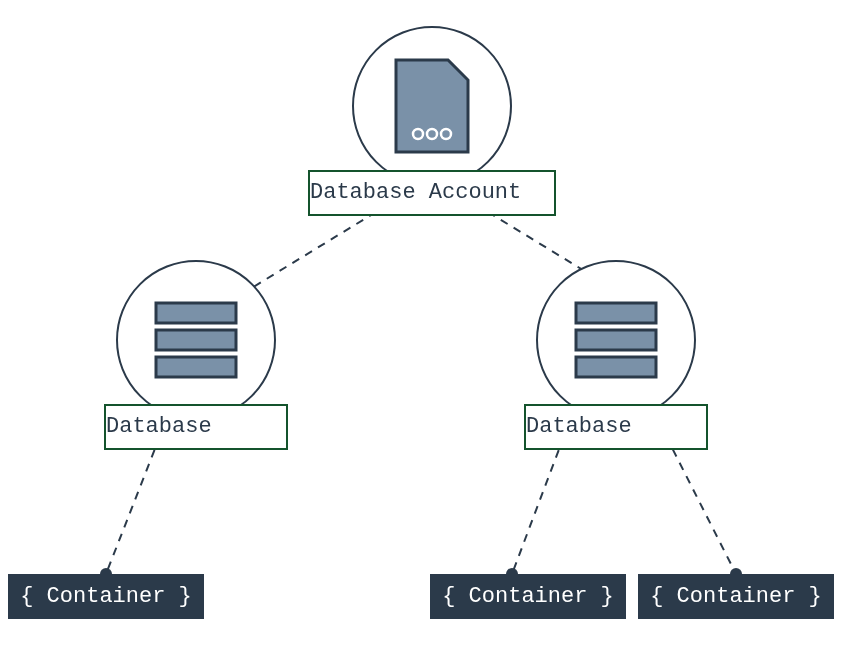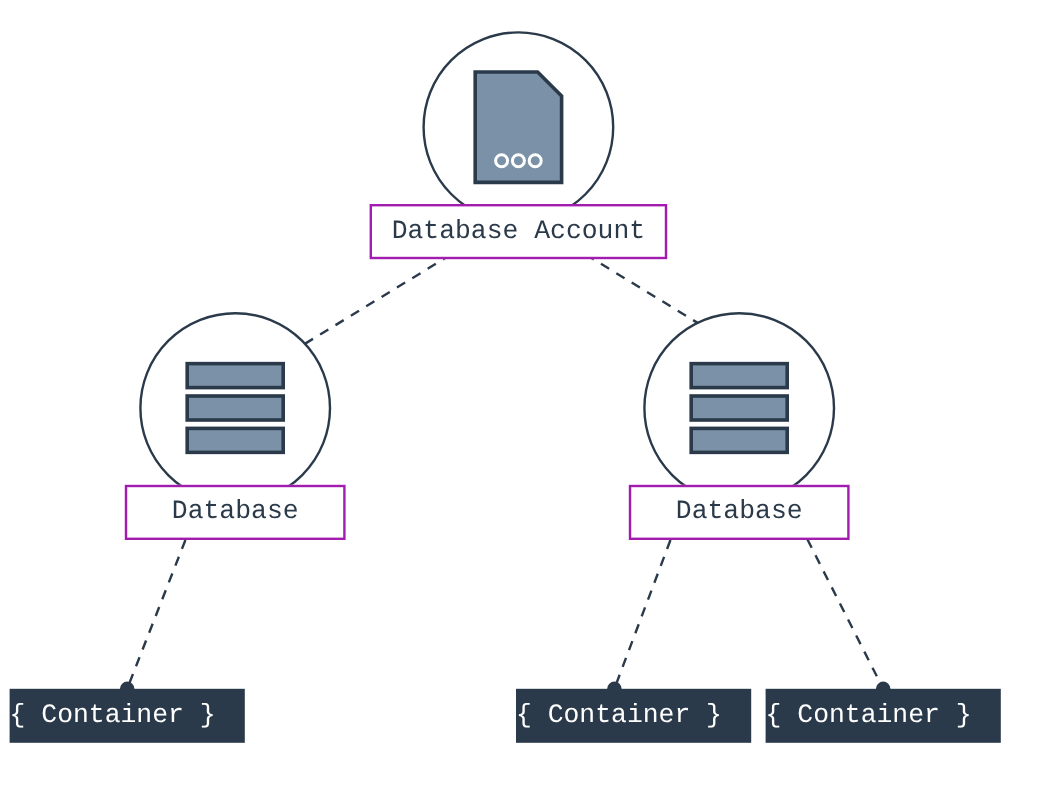--- a/index.html
+++ b/index.html
@@ -8,33 +8,33 @@
     width: 864px;
     height: 672px;
     background: #ffffff;
     font-family: "Courier New", Courier, monospace;
     position: relative;
   }
   svg { display: block; }
   .label-box {
     position: absolute;
     background: #ffffff;
-    border: 2px solid #a21caf;
+    border: 2px solid #14532d;
     color: #2b3a4a;
-    text-align: center;
+    text-align: left;
     font-size: 22px;
     line-height: 1;
     padding: 10px 0;
     font-weight: 500;
   }
   .container-box {
     position: absolute;
     background: #2b3a4a;
     color: #ffffff;
-    text-align: left;
+    text-align: center;
     font-size: 22px;
     padding: 10px 0;
     font-weight: 500;
   }
   .circle-node {
     position: absolute;
     border: 2px solid #2b3a4a;
     border-radius: 50%;
     background: #ffffff;
     display: flex;

